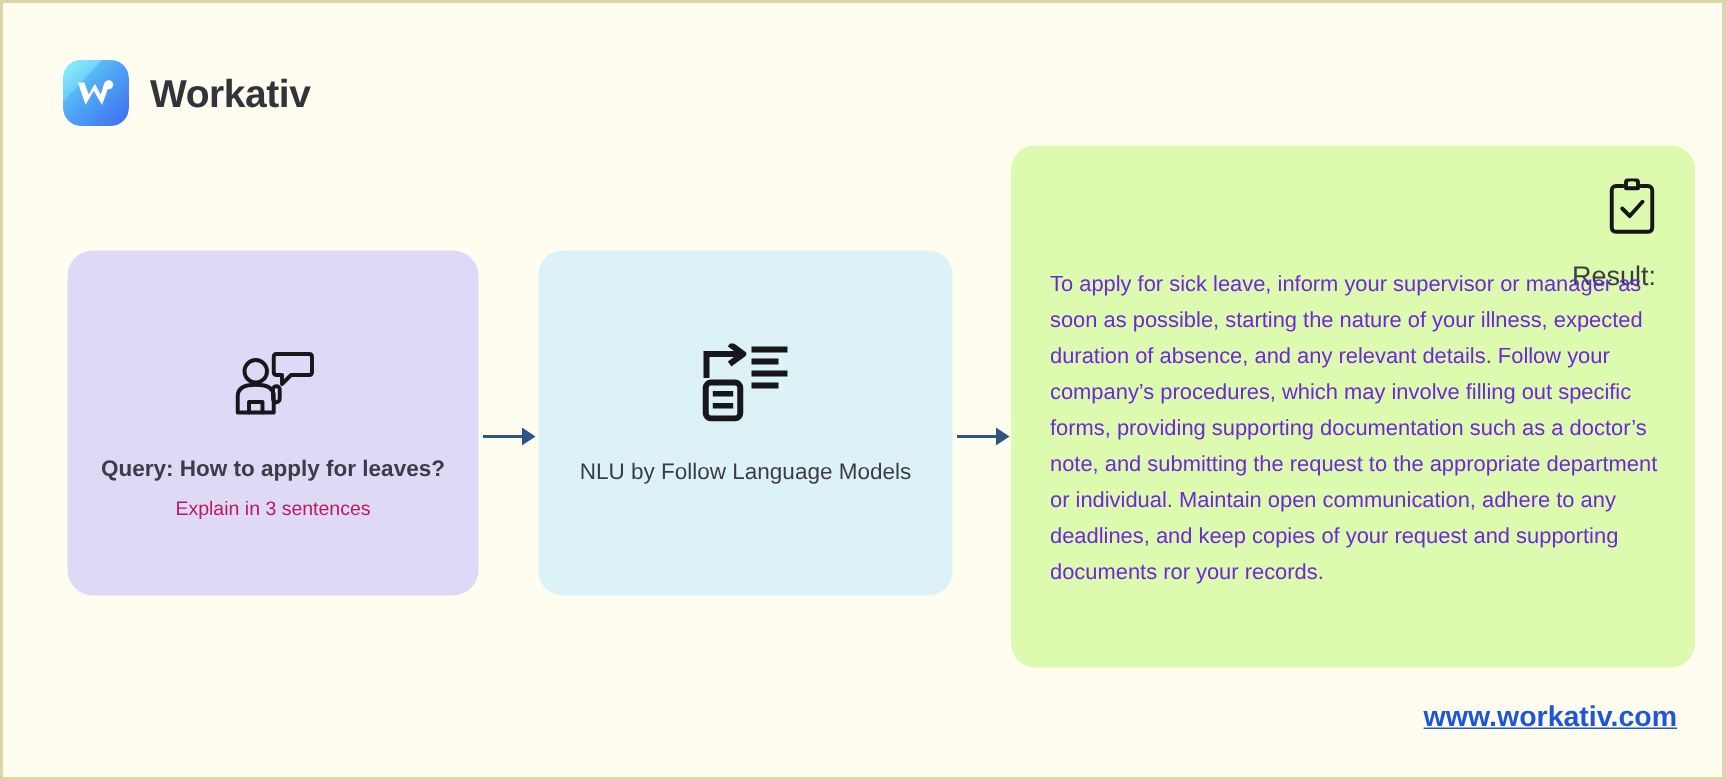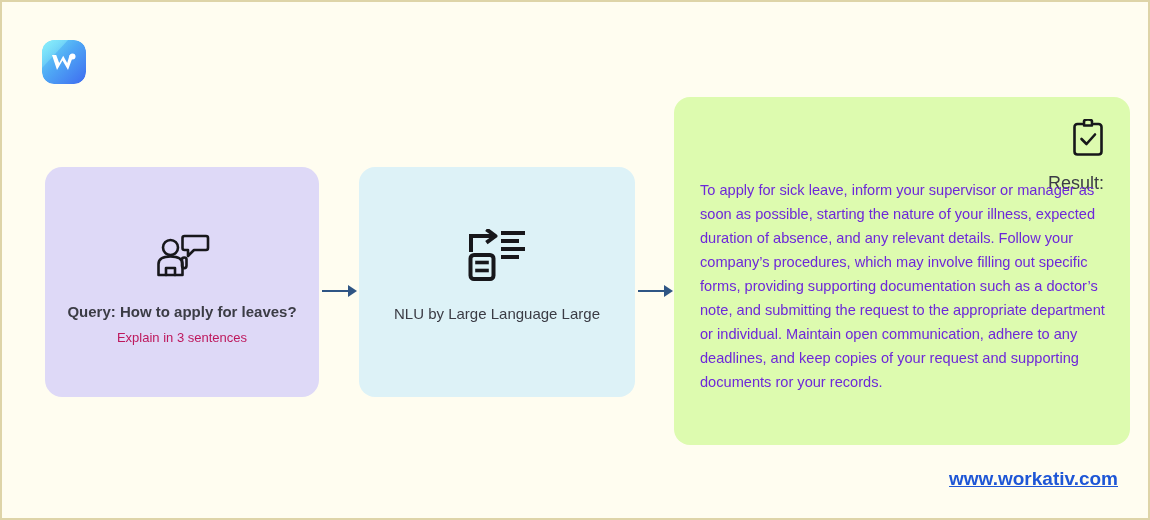--- a/index.html
+++ b/index.html
@@ -167,20 +167,21 @@
             <stop offset="0%" stop-color="#8BEDFB" stop-opacity="0.95"></stop>
             <stop offset="100%" stop-color="#8BEDFB" stop-opacity="0"></stop>
           </linearGradient>
         </defs>
         <rect x="0" y="0" width="44" height="44" rx="12" fill="url(#logoGrad)"></rect>
         <path d="M0 12 A12 12 0 0 1 12 0 L26 0 L0 28 Z" fill="url(#logoGloss)"></path>
         <path d="M10 15 L15 30 L20.5 20.5 L26 30 L31.5 15 L27.6 15 L25.2 23 L21.2 15.8 L17.2 23 L14.2 15 Z" fill="#FFFFFF"></path>
         <circle cx="30.5" cy="16.5" r="3" fill="#FFFFFF"></circle>
       </svg>
     </span>
+    <span id="brand-name">Workativ</span>
   </div>
 
   <div id="query-card" class="flow-card">
     <span class="card-icon">
       <svg width="56" height="50" viewBox="0 0 56 50" aria-hidden="true">
         <g fill="none" stroke="#17171B" stroke-width="2.6" stroke-linejoin="round" stroke-linecap="round">
           <circle cx="16.5" cy="15.5" r="7.5"></circle>
           <path d="M4.5 43 L4.5 32 C4.5 27 9 24.5 16.5 24.5 C24 24.5 28.5 27 28.5 32 L28.5 43 Z"></path>
           <path d="M12 43 L12 36 L21 36 L21 43"></path>
           <path d="M28 33.5 L28 27.5 C28 24.8 32.5 24.8 32.5 27.5 L32.5 33.5 C32.5 37 28 37 28 33.5 Z"></path>
@@ -208,21 +209,21 @@
           <rect x="2.5" y="26" width="23" height="24" rx="3.5" stroke-width="4"></rect>
           <line x1="9" y1="33.5" x2="19" y2="33.5" stroke-width="3.6"></line>
           <line x1="9" y1="41.5" x2="19" y2="41.5" stroke-width="3.6"></line>
           <line x1="35" y1="4" x2="55" y2="4" stroke-width="4"></line>
           <line x1="35" y1="12" x2="49" y2="12" stroke-width="4"></line>
           <line x1="35" y1="20" x2="55" y2="20" stroke-width="4"></line>
           <line x1="35" y1="28" x2="49" y2="28" stroke-width="4"></line>
         </g>
       </svg>
     </span>
-    <div id="nlu-title">NLU by Large Language Large</div>
+    <div id="nlu-title">NLU by Follow Language Models</div>
   </div>
 
   <span id="arrow-2" class="flow-arrow">
     <svg width="36" height="16" viewBox="0 0 36 16" aria-hidden="true">
       <line x1="0" y1="8" x2="27" y2="8" stroke="#2F5584" stroke-width="2"></line>
       <path d="M26 2 L35 8 L26 14 Z" fill="#2F5584"></path>
     </svg>
   </span>
 
   <div id="result-card">

